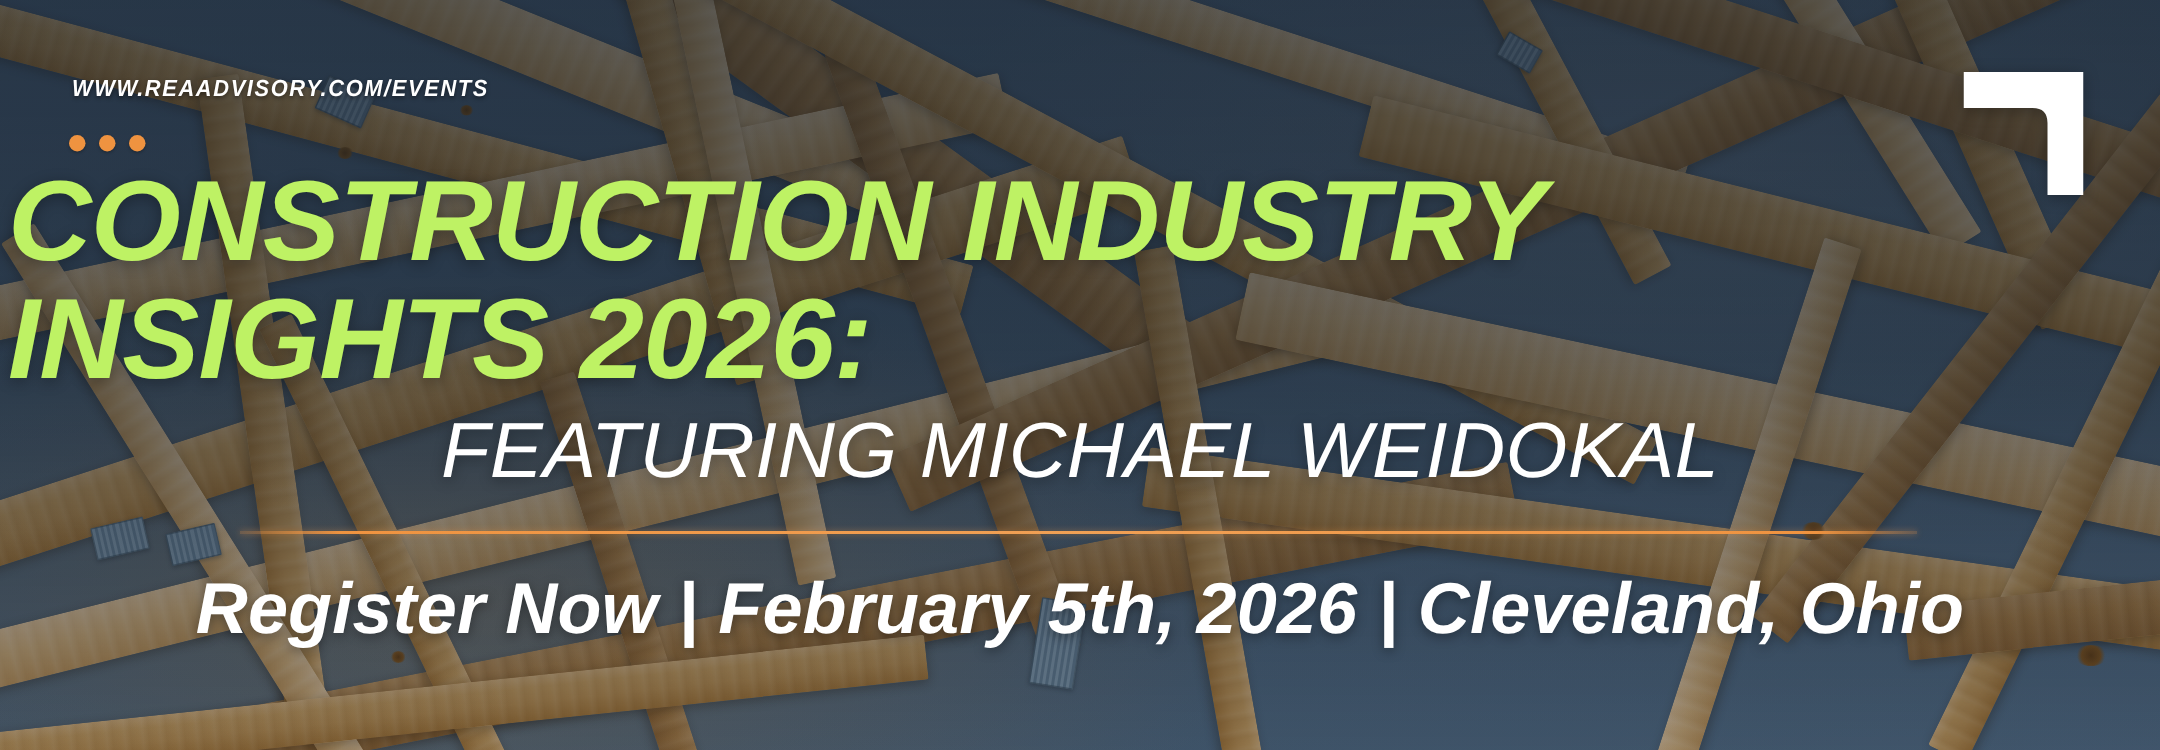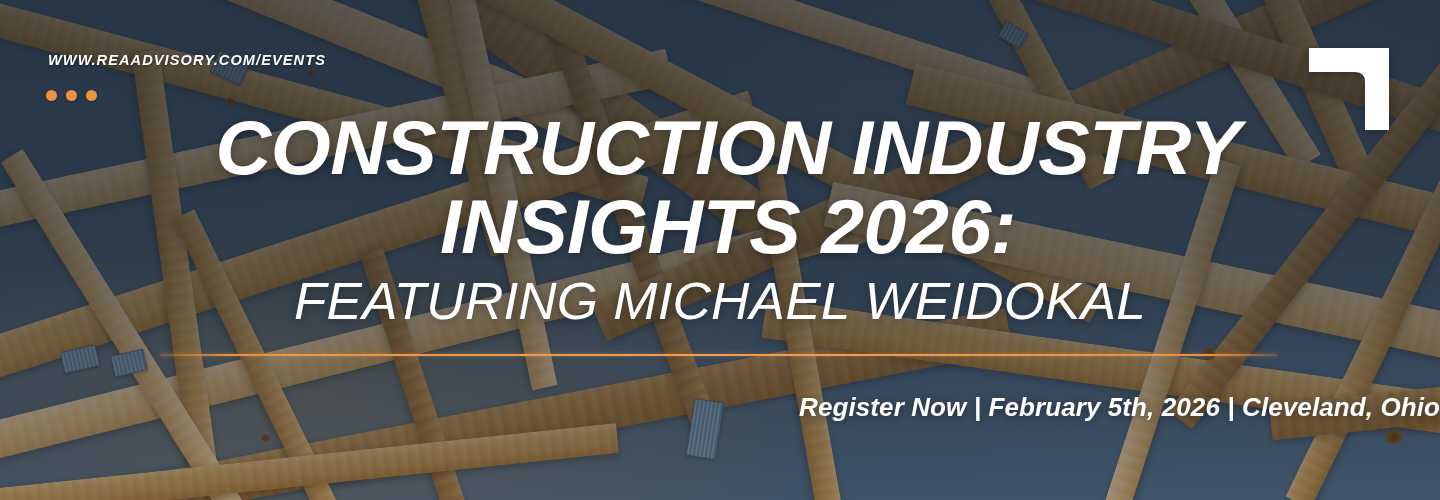--- a/index.html
+++ b/index.html
@@ -114,22 +114,22 @@
   .logo{
     position:absolute; left:1309px; top:48px;
     width:80px; height:82px;
   }
   .logo svg{ display:block; width:100%; height:100%;
     filter:drop-shadow(0 2px 5px rgba(0,0,0,.30)); }
 
   
   .headline{
     position:absolute; left:16px; right:0; top:108px;
-    text-align:center;
-    color:#ffffff;
+    text-align:left;
+    color:#bef264;
   }
   .headline .l1, .headline .l2{
     display:block;
     font-family:"Liberation Sans Narrow","Liberation Sans",sans-serif;
     font-weight:700;
     font-size:76px;
     line-height:79px;
     letter-spacing:-0.5px;
     text-shadow:0 2px 10px rgba(0,0,0,.32);
     white-space:nowrap;
@@ -156,25 +156,25 @@
       rgba(240,150,70,.25) 0%,
       #ef9340 6%,
       #f0a055 50%,
       #ef9340 94%,
       rgba(240,150,70,.25) 100%);
     box-shadow:0 0 4px rgba(240,150,70,.45);
   }
 
   .cta{
     position:absolute; left:0; right:0; top:385px;
-    text-align:right;
+    text-align:center;
     color:#ffffff;
     font-family:"Liberation Sans Narrow","Liberation Sans",sans-serif;
     font-weight:700;
-    font-size:26px;
+    font-size:48px;
     line-height:44px;
     letter-spacing:0.1px;
     text-shadow:0 2px 8px rgba(0,0,0,.38);
     white-space:nowrap;
     transform:scaleX(1.0);
   }
 </style>
 </head>
 <body>
 

